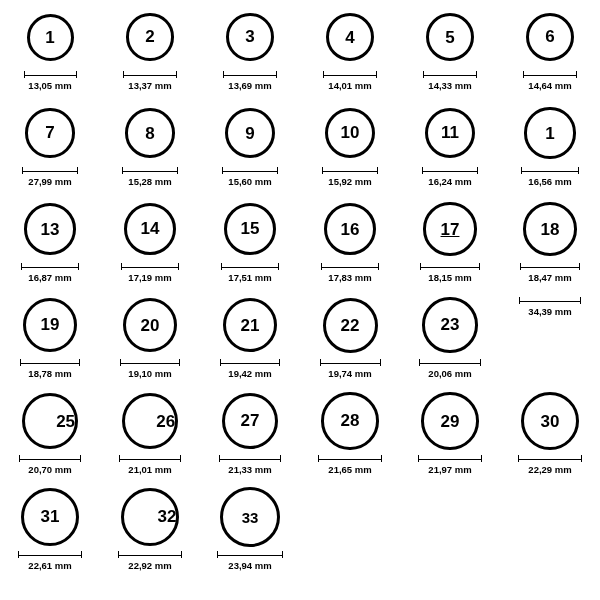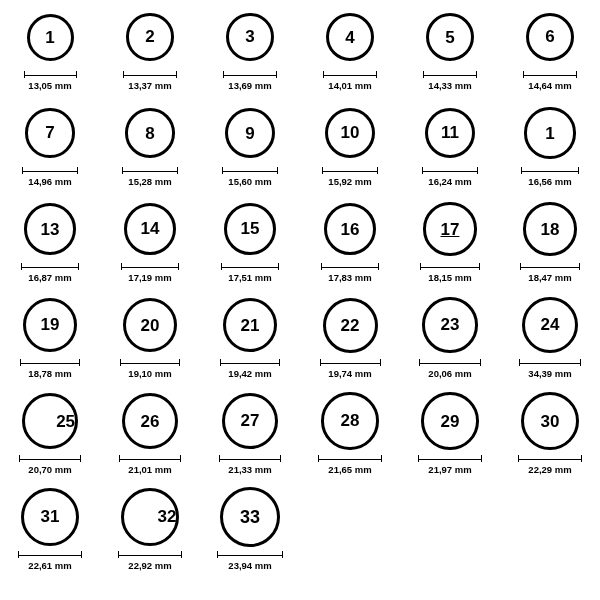--- a/index.html
+++ b/index.html
@@ -159,21 +159,21 @@
       </div>
       <div class="ring-cell">
         <div class="ring-circle-wrap">
           <div class="ring-circle" style="width: 49.3px; height: 49.3px;">
             <span class="ring-size" style="font-size: 17px;">7</span>
           </div>
         </div>
         <div class="dim-wrap">
           <div class="dim-line" style="width: 55.3px;"></div>
         </div>
-        <div class="dim-label">14,96 mm</div>
+        <div class="dim-label">27,99 mm</div>
       </div>
       <div class="ring-cell">
         <div class="ring-circle-wrap">
           <div class="ring-circle" style="width: 49.7px; height: 49.7px;">
             <span class="ring-size" style="font-size: 17px;">8</span>
           </div>
         </div>
         <div class="dim-wrap">
           <div class="dim-line" style="width: 55.7px;"></div>
         </div>
@@ -338,44 +338,39 @@
           <div class="ring-circle" style="width: 55.4px; height: 55.4px;">
             <span class="ring-size" style="font-size: 17px;">23</span>
           </div>
         </div>
         <div class="dim-wrap">
           <div class="dim-line" style="width: 61.4px;"></div>
         </div>
         <div class="dim-label">20,06 mm</div>
       </div>
       <div class="ring-cell">
-        <div class="ring-circle-wrap">
-          <div class="ring-circle" style="width: 55.8px; height: 55.8px;">
-            <span class="ring-size" style="font-size: 17px;">24</span>
-          </div>
-        </div>
         <div class="dim-wrap">
           <div class="dim-line" style="width: 61.8px;"></div>
         </div>
         <div class="dim-label">34,39 mm</div>
       </div>
       <div class="ring-cell">
         <div class="ring-circle-wrap">
           <div class="ring-circle" style="width: 56.1px; height: 56.1px; justify-content: flex-end;">
             <span class="ring-size" style="font-size: 17px;">25</span>
           </div>
         </div>
         <div class="dim-wrap">
           <div class="dim-line" style="width: 62.1px;"></div>
         </div>
         <div class="dim-label">20,70 mm</div>
       </div>
       <div class="ring-cell">
         <div class="ring-circle-wrap">
-          <div class="ring-circle" style="width: 56.5px; height: 56.5px;">
+          <div class="ring-circle" style="width: 56.5px; height: 56.5px; justify-content: flex-end;">
             <span class="ring-size" style="font-size: 17px;">26</span>
           </div>
         </div>
         <div class="dim-wrap">
           <div class="dim-line" style="width: 62.5px;"></div>
         </div>
         <div class="dim-label">21,01 mm</div>
       </div>
       <div class="ring-cell">
         <div class="ring-circle-wrap">
@@ -439,21 +434,21 @@
           </div>
         </div>
         <div class="dim-wrap">
           <div class="dim-line" style="width: 64.8px;"></div>
         </div>
         <div class="dim-label">22,92 mm</div>
       </div>
       <div class="ring-cell">
         <div class="ring-circle-wrap">
           <div class="ring-circle" style="width: 60px; height: 60px;">
-            <span class="ring-size" style="font-size: 18px;">33</span>
+            <span class="ring-size" style="font-size: 15px;">33</span>
           </div>
         </div>
         <div class="dim-wrap">
           <div class="dim-line" style="width: 66px;"></div>
         </div>
         <div class="dim-label">23,94 mm</div>
       </div>
     </div>
 </div>
 

